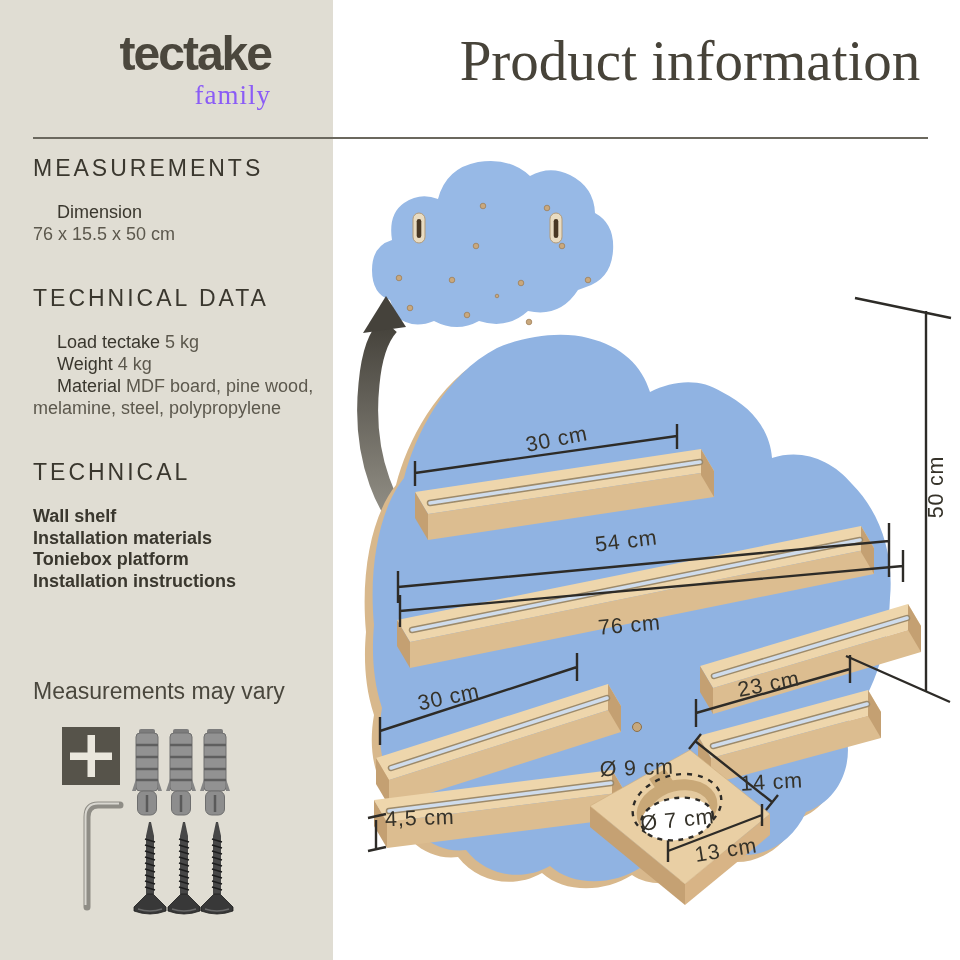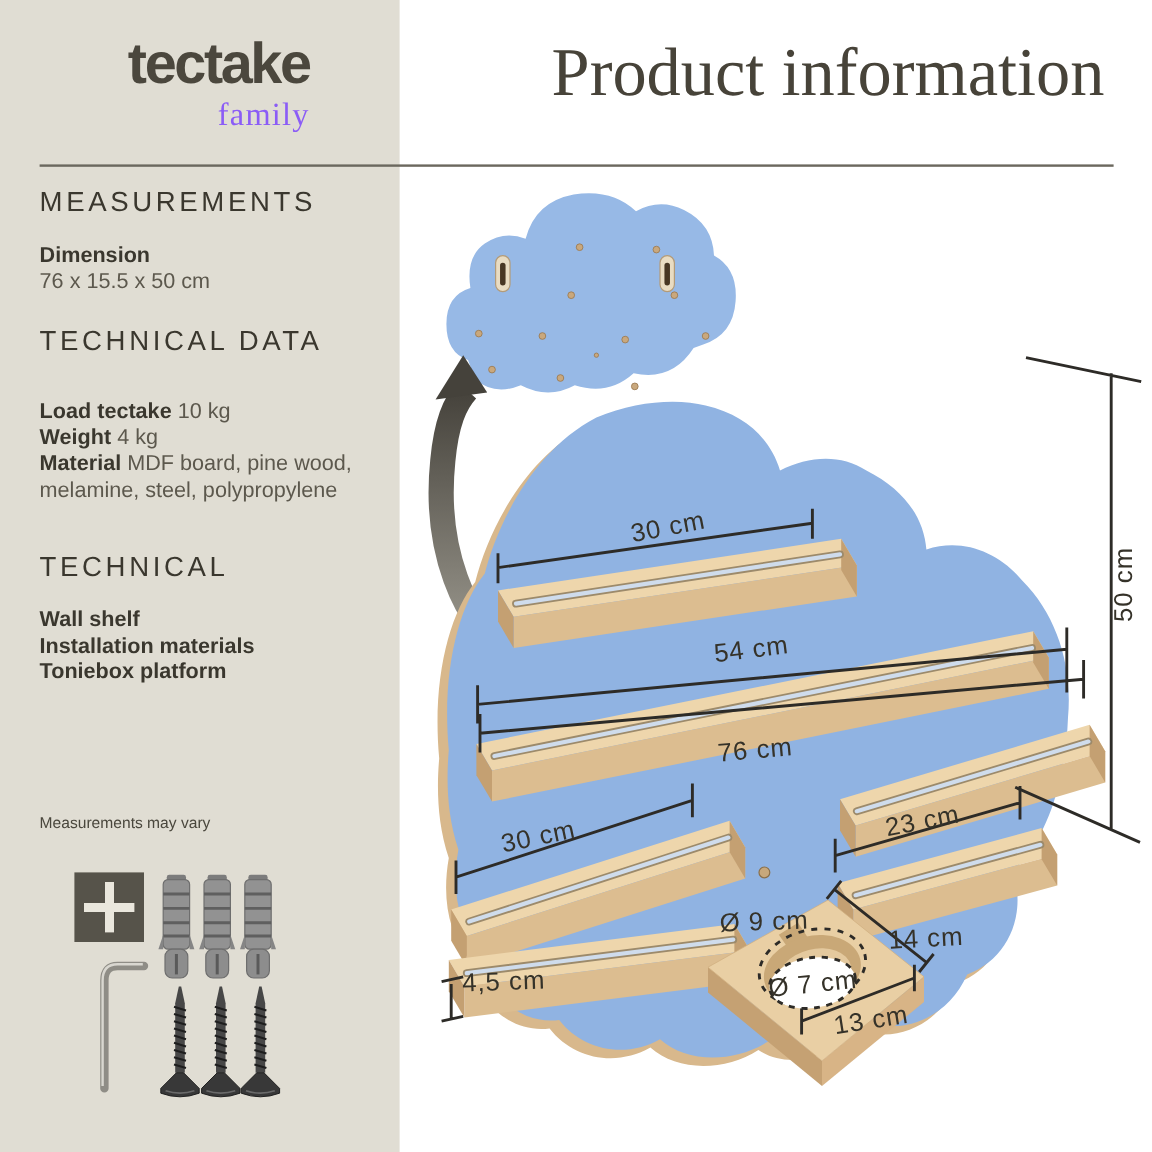--- a/index.html
+++ b/index.html
@@ -1,27 +1,27 @@
 <!DOCTYPE html>
 <html><head>
 <meta charset="utf-8">
 <style>
   html,body{margin:0;padding:0;background:#ffffff;}
   .canvas{position:relative;width:960px;height:960px;background:#ffffff;overflow:hidden;
           font-family:"Liberation Sans", sans-serif;color:#3a372e;}
   .sidebar-bg{position:absolute;left:0;top:0;width:333px;height:960px;background:#e0ddd3;}
   .divider{position:absolute;left:33px;top:137px;width:895px;height:1.5px;background:#6b685e;}
-  .logo-wrap{position:absolute;left:0;top:30px;width:258px;text-align:right;}
+  .logo-wrap{position:absolute;left:0;top:30px;width:258px;text-align:right;padding-left:13px;}
   .logo-main{font-size:48px;font-weight:bold;letter-spacing:-2px;color:#4b473d;line-height:1;}
   .logo-sub{font-family:"Liberation Serif", serif;font-size:27px;color:#8b5cf6;letter-spacing:1px;margin-top:2px;}
   .sec-heading{position:absolute;left:33px;font-size:23px;letter-spacing:3px;font-weight:400;color:#3a372e;}
   .body-block{position:absolute;left:33px;width:282px;font-size:18px;line-height:22px;color:#5c584d;}
-  .body-block b{color:#3a372e;font-weight:bold;}
+  .body-block b{color:#3a372e;font-weight:normal;margin-left:24px;}
   .included-list div{font-weight:bold;color:#3a372e;line-height:21.5px;}
-  .note{position:absolute;left:33px;top:678px;font-size:13px;color:#4a473d;}
+  .note{position:absolute;left:33px;top:678px;font-size:23px;color:#4a473d;}
   .title{position:absolute;left:410px;top:28px;width:560px;text-align:center;
          font-family:"Liberation Serif", serif;font-size:57px;color:#474339;}
   svg{position:absolute;left:0;top:0;}
   svg text{font-family:"Liberation Sans", sans-serif;font-size:21.5px;font-weight:500;
            fill:#353229;letter-spacing:0.8px;text-anchor:middle;}
 </style>
 </head>
 <body>
 
 <div class="canvas">
@@ -34,35 +34,36 @@
   </div>
 
   <div class="divider"></div>
 
   <div class="sec-heading" style="top:155px;">MEASUREMENTS</div>
   <div class="body-block" style="top:201px;">
     <b>Dimension</b><br>
     <span>76 x 15.5 x 50 cm</span>
   </div>
 
-  <div class="sec-heading" style="top:271px;">TECHNICAL DATA</div>
+  <div class="sec-heading" style="top:285px;">TECHNICAL DATA</div>
   <div class="body-block" style="top:331px;">
     <b>Load tectake</b>
-    <span>10 kg</span><br>
+    <span>5 kg</span><br>
     <b>Weight</b>
     <span>4 kg</span><br>
     <b>Material</b>
     <span>MDF board, pine wood, melamine, steel, polypropylene</span>
   </div>
 
   <div class="sec-heading" style="top:459px;">TECHNICAL</div>
   <div class="body-block included-list" style="top:506px;">
     <div>Wall shelf</div>
     <div>Installation materials</div>
     <div>Toniebox platform</div>
+    <div>Installation instructions</div>
   </div>
 
   <div class="note">Measurements may vary</div>
 
   <div class="title">Product information</div>
 
   <svg width="960" height="960" viewBox="0 0 960 960">
     <defs>
       <linearGradient id="arrowg" x1="0" y1="0" x2="0" y2="1">
         <stop offset="0" stop-color="#45423b"></stop>

